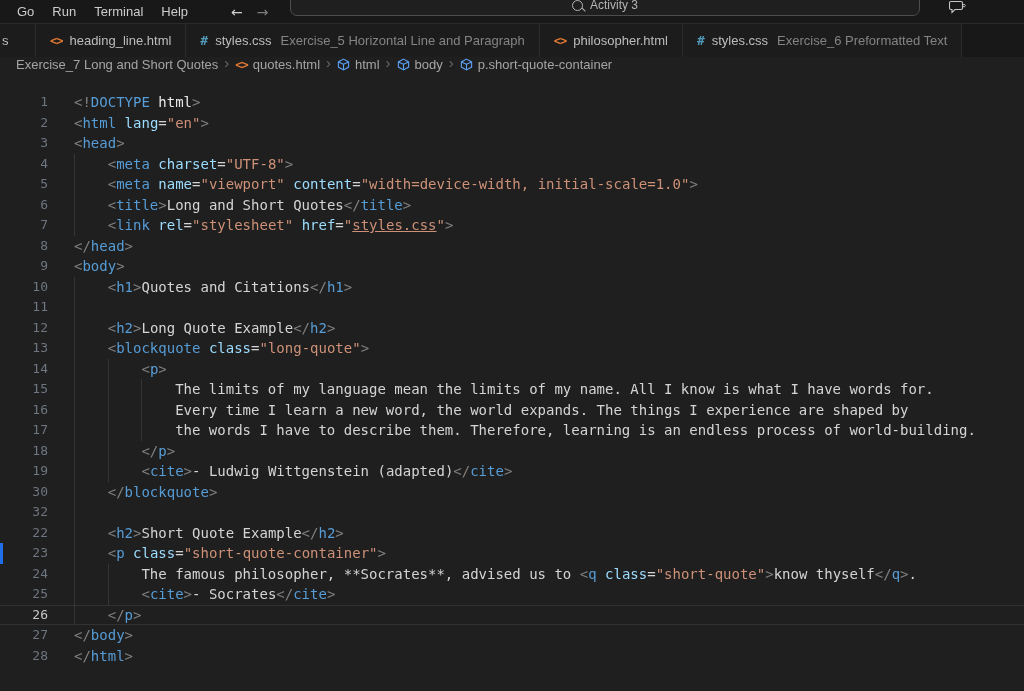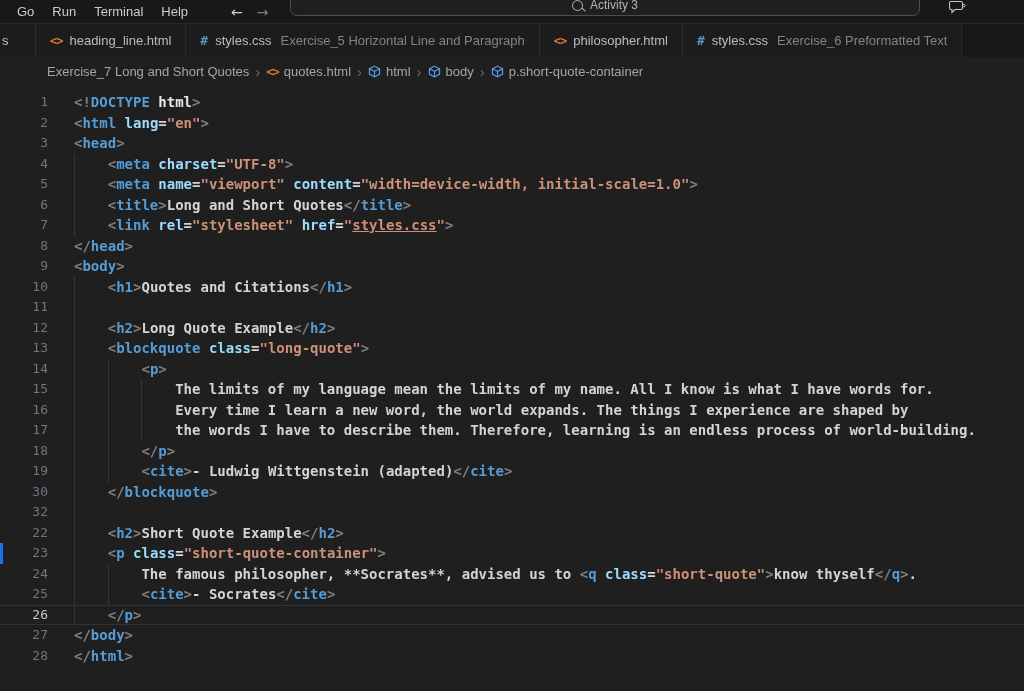--- a/index.html
+++ b/index.html
@@ -30,35 +30,35 @@
          background:#1c1c1c; white-space:nowrap; overflow:hidden; }
   .tab.partial { width:36px; padding:0 0 0 2px; }
   .file-icon { font-family:"DejaVu Sans Mono", monospace; font-weight:bold; font-size:12px;
                letter-spacing:-1px; }
   .file-icon.html { color:#e37933; }
   .file-icon.css  { color:#519aba; font-size:13px; letter-spacing:0; }
   .tab-name { color:#bdbdbd; font-size:13px; }
   .tab-desc { color:#848484; font-size:13px; margin-left:2px; }
 
   
-  .breadcrumbs { height:29px; background:#1f1f1f; display:flex; align-items:center;
-                 padding-left:16px; gap:5px;margin-left:31px; }
+  .breadcrumbs { height:29px; background:#1f1f1f; display:flex; align-items:flex-start;
+                 padding-left:16px; gap:5px; }
   .crumb { display:flex; align-items:center; gap:5px; color:#a5a5a5; font-size:13px; }
   .crumb-sep { color:#6a6a6a; font-size:15px; line-height:12px; padding:0 1px; }
   .sym-icon { display:inline-block; }
 
   
   .editor { position:relative; height:605px; background:#1f1f1f; padding-top:6px;
             font-family:"DejaVu Sans Mono", monospace; font-size:14px; }
   .line { display:flex; height:20.5px; line-height:20.5px; position:relative; }
   .line.current { box-shadow: inset 0 1px 0 #323232, inset 0 -1px 0 #323232; }
   .ln { width:74px; padding-right:26px; text-align:right; color:#6e7681; font-size:13px;
         flex:none; user-select:none; }
   .line.current .ln { color:#c8c8c8; }
-  .code { position:relative; white-space:pre; flex:1;font-weight:bold; }
+  .code { position:relative; white-space:pre; flex:1; }
   .guide { position:absolute; top:0; bottom:0; width:1px; background:#353535; }
   .line-marker { position:absolute; left:0; top:0; width:3px; height:20.5px; background:#1f6feb; }
 
   .tk-punct { color:#808080; }
   .tk-tag   { color:#569cd6; }
   .tk-attr  { color:#9cdcfe;margin-top:12px; }
   .tk-str   { color:#ce9178; }
   .tk-strlink { color:#ce9178; text-decoration:underline; }
   .tk-text  { color:#d4d4d4; }
   .tk-doct  { color:#e8e8e8; }

